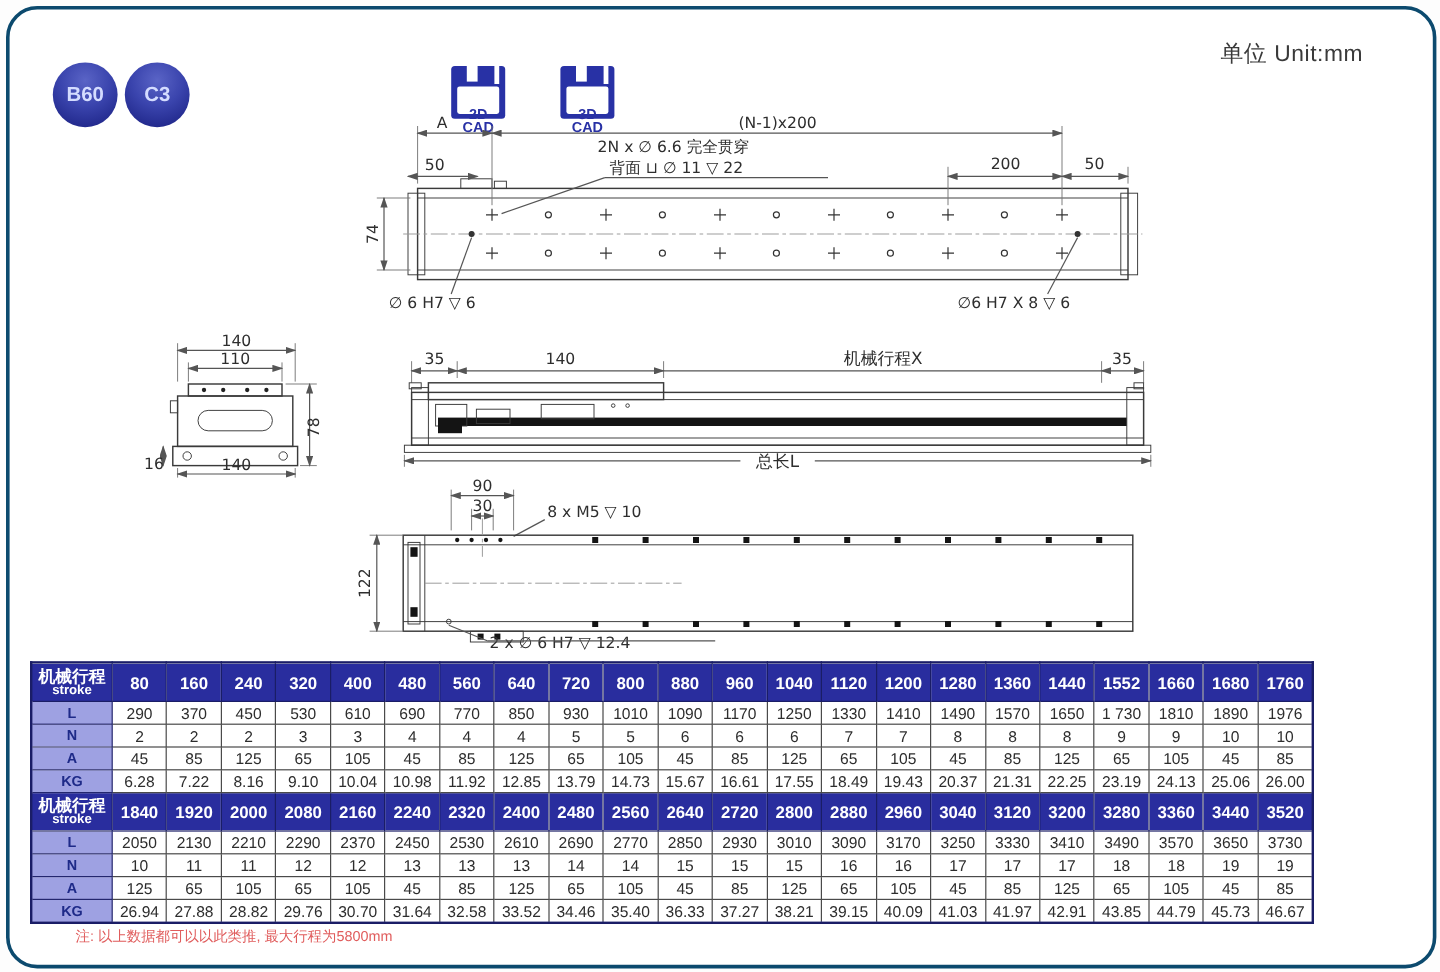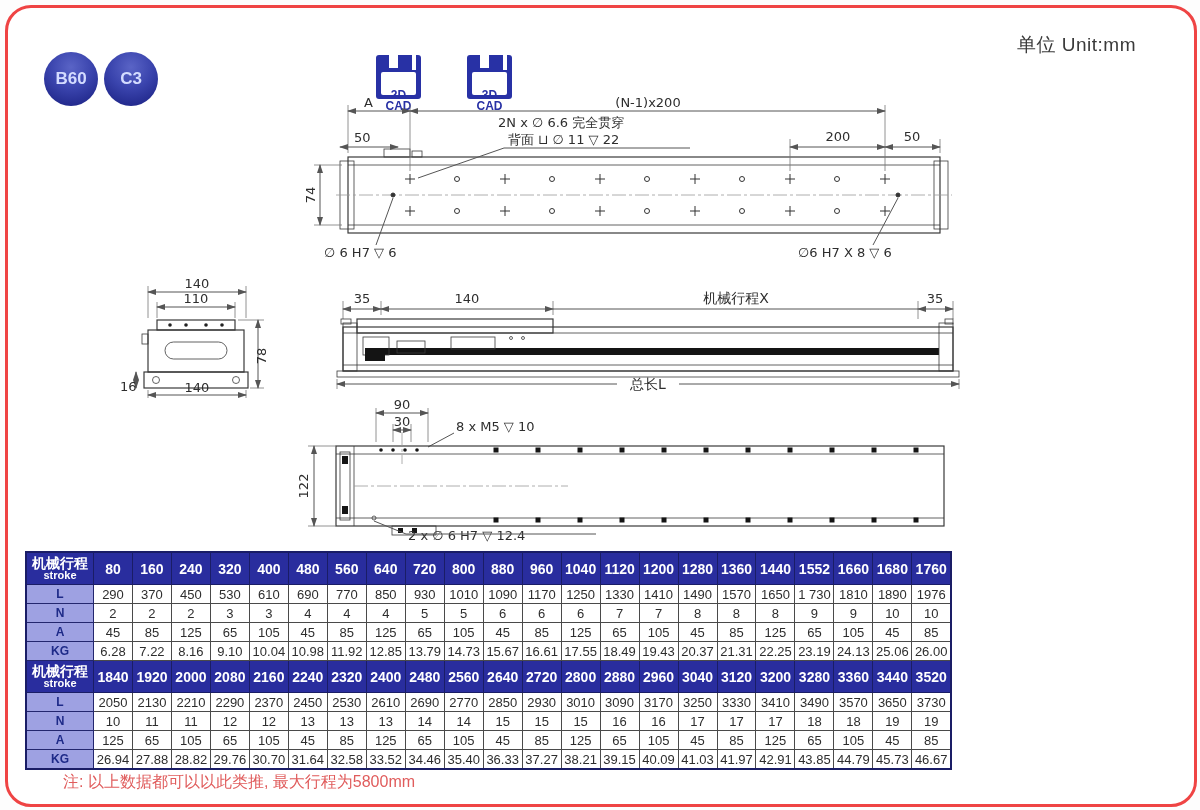--- a/index.html
+++ b/index.html
@@ -1,18 +1,18 @@
 <!DOCTYPE html>
 <html><head>
 <meta charset="utf-8">
 <style>
   html,body{margin:0;padding:0;width:1200px;height:810px;background:#fdfdfd;
     font-family:"Liberation Sans","DejaVu Sans",sans-serif;}
   .frame{position:absolute;left:5px;top:5px;width:1186px;height:796px;
-    border:3px solid #ef4444;border-radius:26px;background:#fff;overflow:hidden;}
+    border:3px solid #0c4a6e;border-radius:26px;background:#fff;overflow:hidden;}
   
   .unit{position:absolute;right:58px;top:24px;font-size:19px;color:#3a3a3a;letter-spacing:.5px;}
   .badge{position:absolute;top:44px;width:54px;height:54px;border-radius:50%;
     background:radial-gradient(circle at 50% 28%,#5a64c6 0%,#3a44ad 45%,#171d7e 100%);
     color:#d4dcff;font-size:17px;font-weight:bold;display:flex;align-items:center;justify-content:center;}
   .badge.b60{left:36px;}
   .badge.c3{left:96px;}
   .title{position:absolute;left:162px;top:53px;font-size:27px;color:#4d4d4d;}
   .cad{position:absolute;top:47px;width:45px;height:44px;background:#2831a5;border-radius:3px;}
   .cad.c2d{left:368px;} .cad.c3d{left:429px;margin-left:30px;}
@@ -24,31 +24,31 @@
   svg{position:absolute;overflow:visible;}
   .body-l{stroke:#3a3a3a;fill:none;stroke-width:1.2;}
   .thin{stroke:#3a3a3a;fill:none;stroke-width:.8;}
   .dim{stroke:#555;fill:none;stroke-width:1;}
   .ext{stroke:#777;fill:none;stroke-width:.8;}
   .cl{stroke:#999;stroke-width:.8;fill:none;stroke-dasharray:14 3 3 3;}
   .dk{fill:#141414;stroke:none;}
   text{font:13px "DejaVu Sans","Liberation Sans",sans-serif;fill:#2e2e2e;}
   text.cn{font-size:14px;}
   
-  table.spec{position:absolute;left:17px;top:543px;width:927px;border-collapse:collapse;
+  table.spec{position:absolute;left:17px;top:543px;width:1070px;border-collapse:collapse;
     table-layout:fixed;border:2px solid #1a1d66;}
   table.spec th,table.spec td{padding:0;text-align:center;overflow:hidden;white-space:nowrap;}
   table.spec tr.hdr th{background:#292d9e;color:#fff;font-size:14px;font-weight:bold;
     height:31px;border:1px solid #1a1d66;}
   table.spec th.corner{width:66px;font-size:12px;line-height:12px;}
   table.spec th.corner .en{font-size:11px;font-weight:bold;}
   table.spec th.rowlbl{background:#9ea1e2;color:#1e2a88;font-size:12px;font-weight:bold;
     height:18px;border:1px solid #23266e;}
   table.spec td{background:#fff;color:#2d2d2d;font-size:13px;height:18px;border:1px solid #4a4a4a;}
-  .note{position:absolute;left:55px;top:764px;font-size:16px;color:#e05c5c;}
+  .note{position:absolute;left:55px;top:764px;font-size:12px;color:#e05c5c;}
 </style>
 </head>
 <body>
 
 <div class="frame">
 
   <div class="unit">单位 Unit:mm</div>
 
   <div class="badge b60">B60</div>
   <div class="badge c3">C3</div>

